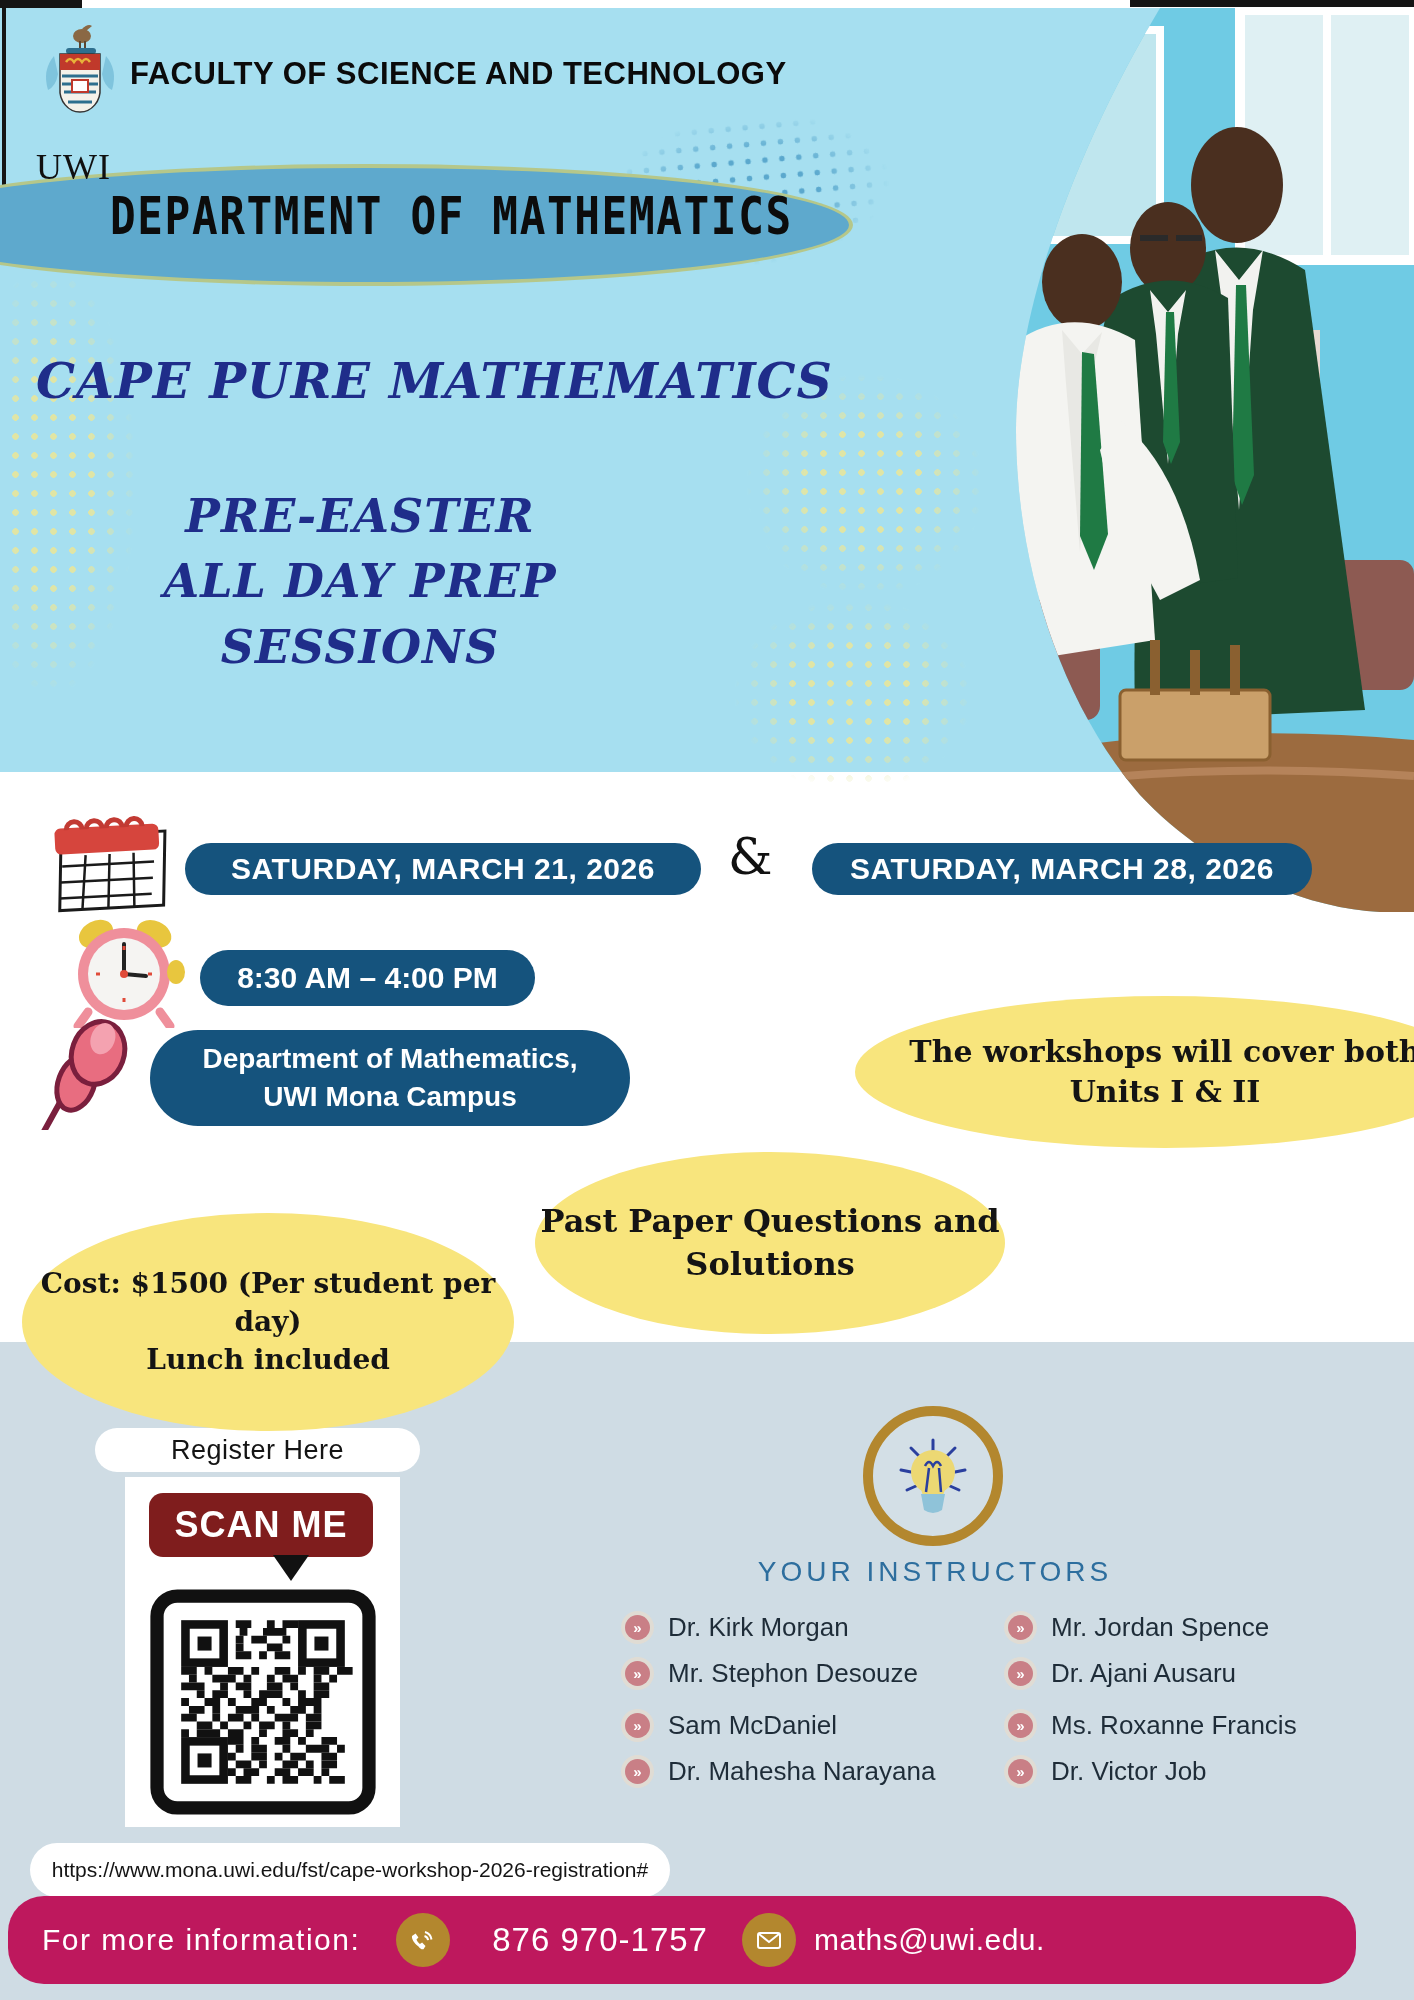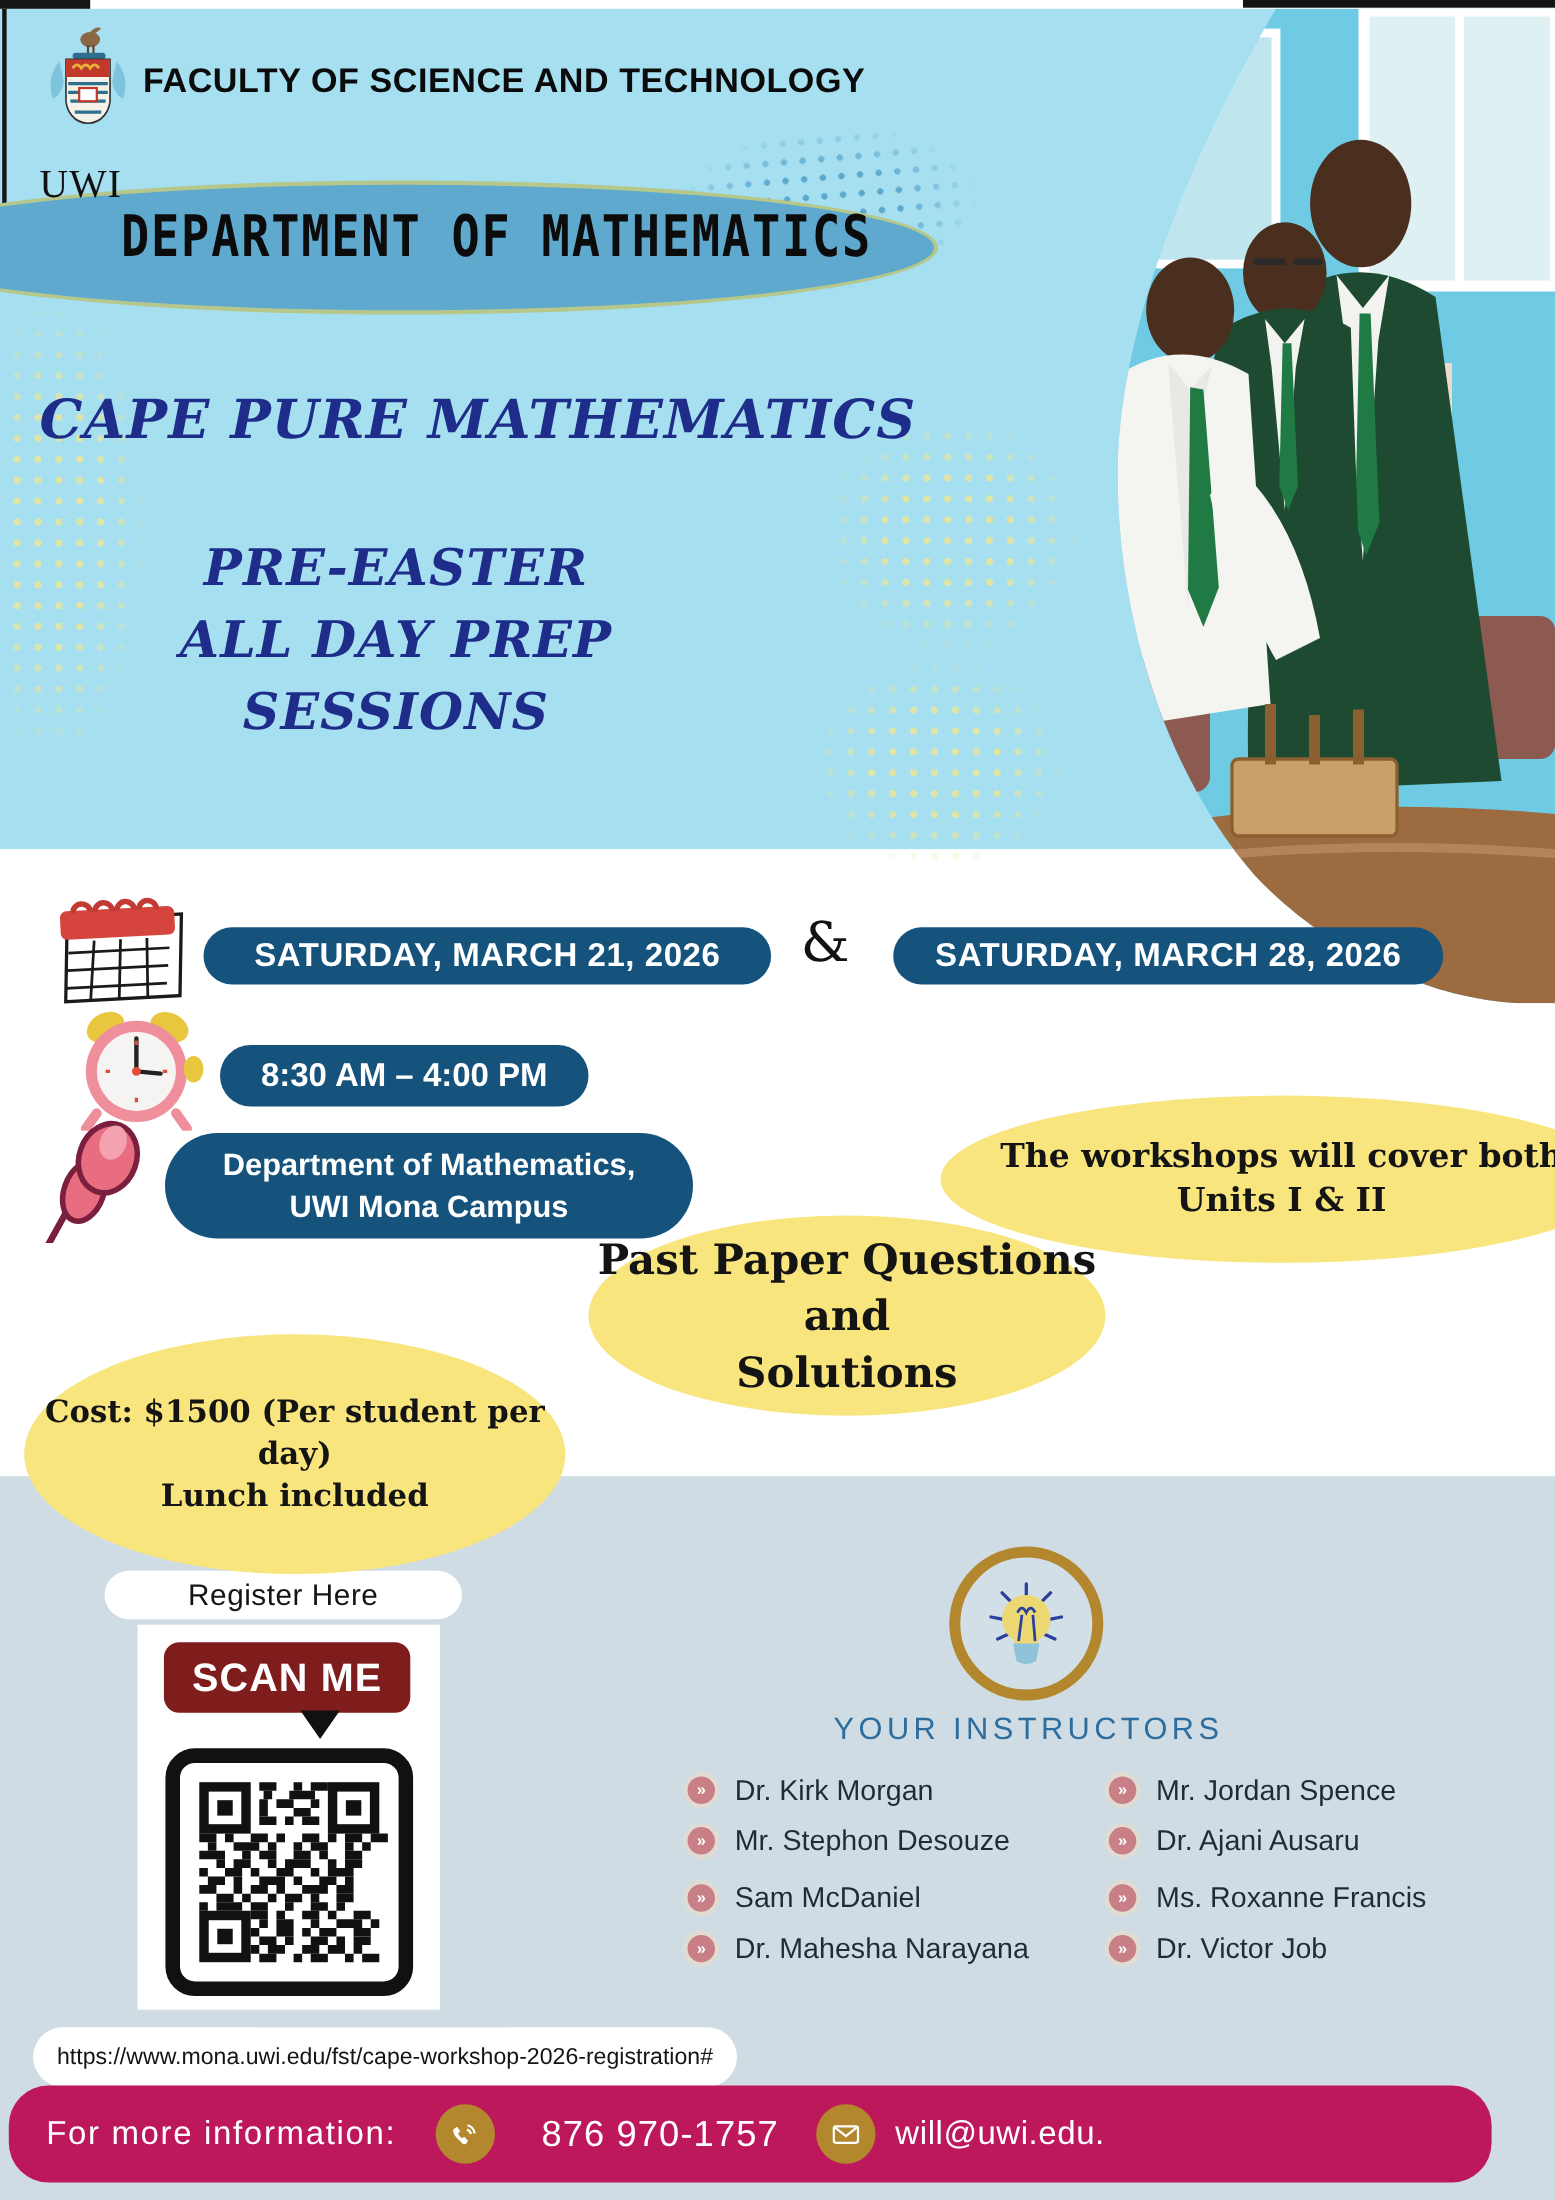--- a/index.html
+++ b/index.html
@@ -199,21 +199,21 @@
 
   <div class="pill" style="left:150px;top:1030px;width:480px;height:96px;font-size:28px;border-radius:48px;flex-direction:column;line-height:1.35;">
     <span>Department of Mathematics,</span>
     <span>UWI Mona Campus</span>
   </div>
 
   <div class="oval" style="left:855px;top:996px;width:620px;height:152px;font-size:30px;">
     <span>The workshops will cover both</span>
     <span>Units I &amp; II</span>
   </div>
-  <div class="oval" style="left:535px;top:1105px;width:470px;height:182px;font-size:38px;">
+  <div class="oval" style="left:535px;top:1152px;width:470px;height:182px;font-size:32px;">
     <span>Past Paper Questions and</span>
     <span>Solutions</span>
   </div>
   <div class="oval" style="left:22px;top:1213px;width:492px;height:218px;font-size:28px;z-index:3;">
     <span>Cost: $1500 (Per student per day)</span>
     <span>Lunch included</span>
   </div>
 
   <div class="register-pill">Register Here</div>
   <div class="qr-panel">
@@ -323,16 +323,16 @@
         <path d="M18.5 13 a5 5 0 0 1 3.6 4.1" stroke="#ffffff" stroke-width="2" fill="none"></path>
       </svg>
     </span>
     <span class="footer-phone-num" style="margin-left:42px;">876 970-1757</span>
     <span class="gold-circle" style="margin-left:34px;">
       <svg width="32" height="32" viewBox="0 0 32 32">
         <rect x="5" y="9" width="22" height="15" rx="2" fill="none" stroke="#ffffff" stroke-width="2"></rect>
         <path d="M6 10 L16 18 L26 10" fill="none" stroke="#ffffff" stroke-width="2"></path>
       </svg>
     </span>
-    <span class="footer-email" style="margin-left:18px;">will@uwi.edu.</span>
+    <span class="footer-email" style="margin-left:18px;">maths@uwi.edu.</span>
   </div>
 
 </div>
 
 </body></html>

